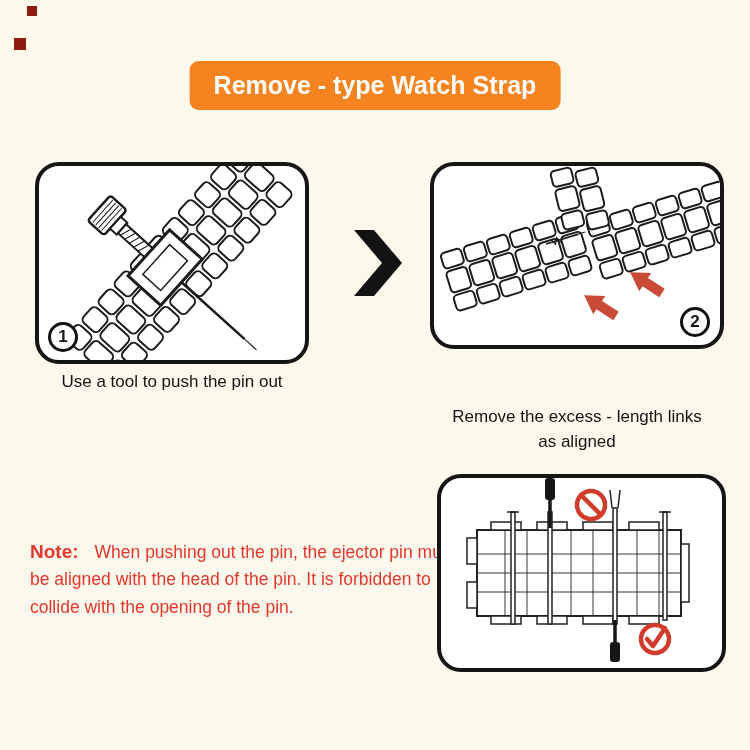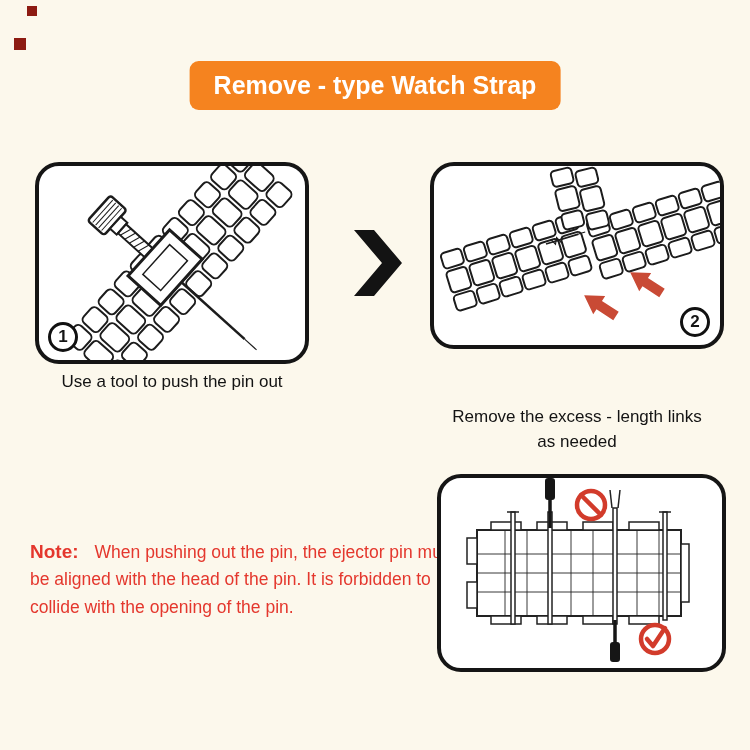--- a/index.html
+++ b/index.html
@@ -145,21 +145,21 @@
       <polygon transform="translate(228,127) rotate(213)" points="0,-5 20,-5 20,-11 38,0 20,11 20,5 0,5"></polygon>
     </g>
   </svg>
   <div class="badge badge2">2</div>
 </div>
 
 <div class="caption caption1">Use a tool to push the pin out</div>
 
 <div class="caption caption2">
   <span>Remove the excess - length links</span>
-  <span>as needed</span>
+  <span>as aligned</span>
 </div>
 
 <p class="note">
   <span class="note-label">Note:</span><span>When pushing out the pin, the ejector pin must be aligned with the head of the pin. It is forbidden to collide with the opening of the pin.</span>
 </p>
 
 <div class="panel panel3">
   <svg viewBox="0 0 281 190">
     <g fill="#ffffff" stroke="#222222">
       <rect x="36" y="52" width="204" height="86" stroke-width="2"></rect>

